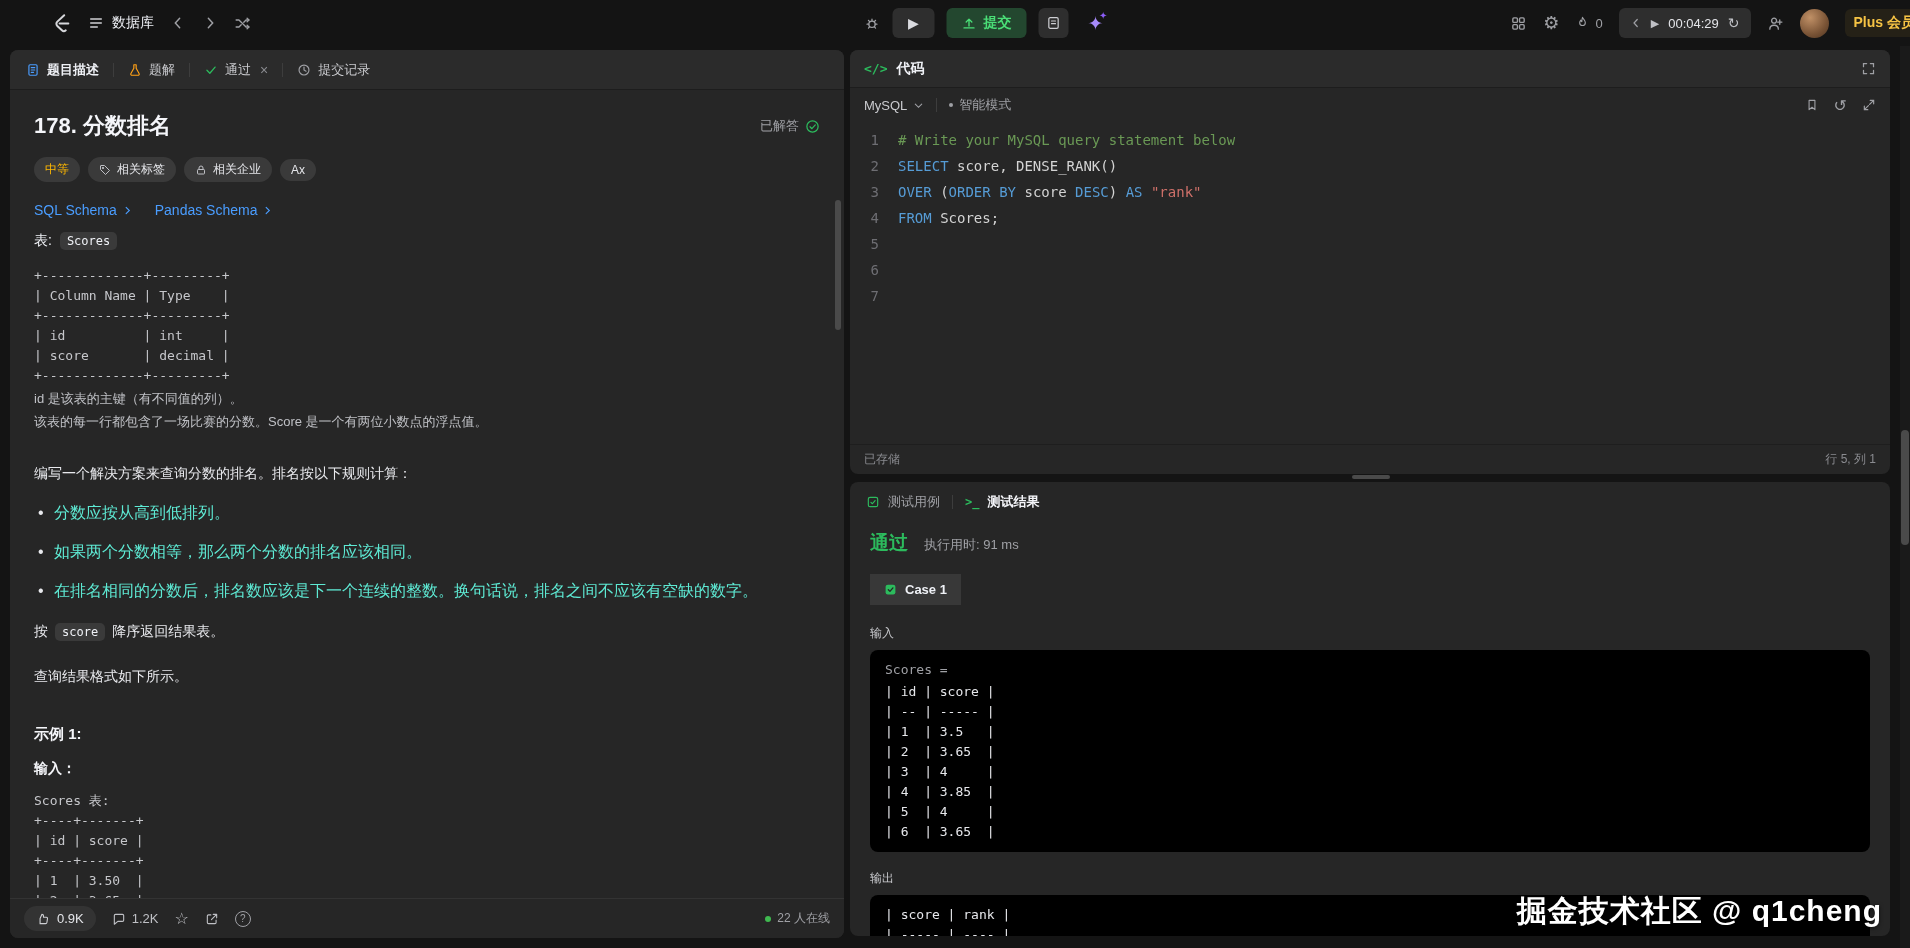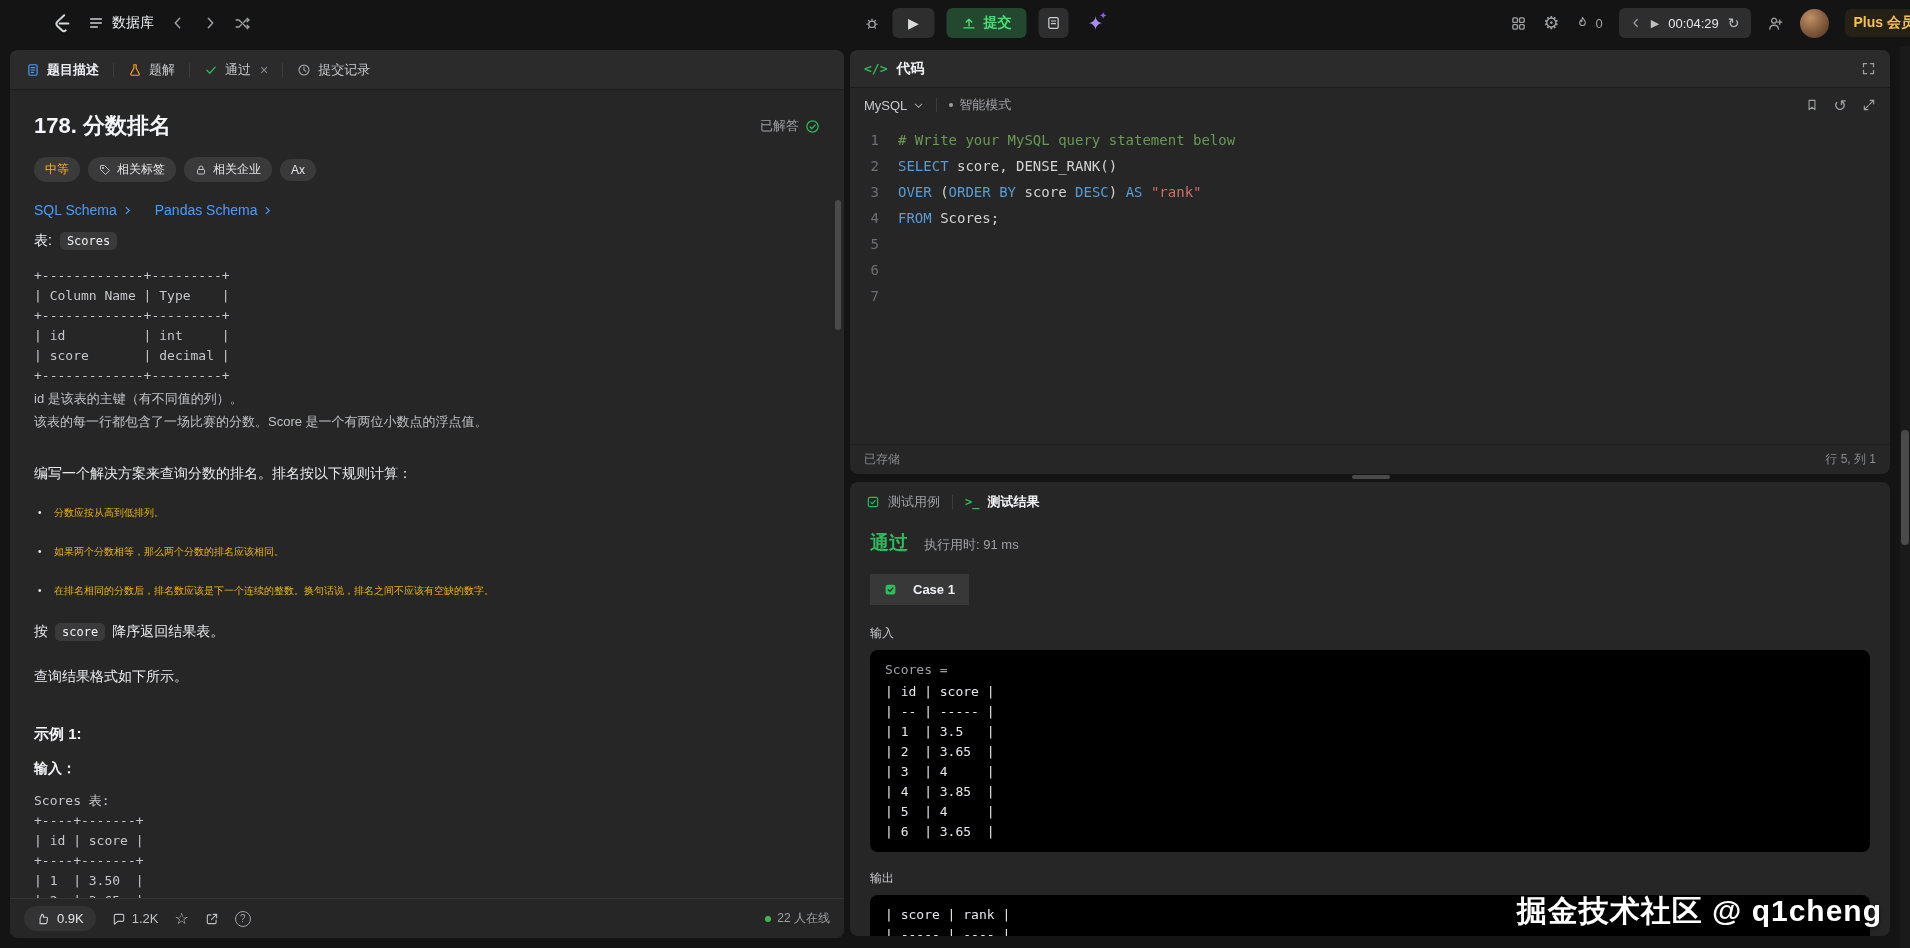--- a/index.html
+++ b/index.html
@@ -66,21 +66,21 @@
   .table-row { display:flex; align-items:center; gap:8px; margin-top:14px; font-size:14px; }
   .code-chip { font-family:"DejaVu Sans Mono",monospace; font-size:12px; background:#3a3a3a;
                border-radius:5px; padding:2px 7px; color:#eff1f6; }
 
   .pre { white-space:pre; font-family:"DejaVu Sans Mono",monospace; }
   .ascii { font-size:13px; line-height:20px; color:#c6c7cb; margin-top:16px; }
   .schema-note { font-size:13px; line-height:20px; color:#bfc0c5; margin-top:3px; }
 
   .para { font-size:14px; color:#e8e9ed; margin-top:30px; line-height:22px; }
   .bullets { margin-top:10px; }
-  .bullet { position:relative; padding-left:20px; font-size:10px; color:#eab308; margin-top:18px; line-height:21px; }
+  .bullet { position:relative; padding-left:20px; font-size:16px; color:#5eead4; margin-top:18px; line-height:21px; }
   .bullet:before { content:"•"; position:absolute; left:4px; color:#e8e9ed; }
   .inline-note { display:flex; align-items:center; gap:7px; margin-top:22px; font-size:14px; color:#e8e9ed; }
   .example-title { margin-top:38px; font-size:15px; font-weight:bold; color:#f5f6fa; }
   .example-block { margin-top:16px; }
   .example-input-label { font-size:14px; font-weight:bold; color:#f5f6fa; }
   .example-pre { font-size:13px; line-height:20px; color:#c6c7cb; margin-top:13px; }
 
   .lp-footer { position:absolute; bottom:0; left:0; right:0; height:40px; background:#262626;
                border-top:1px solid #333; display:flex; align-items:center; gap:16px; padding:0 14px; }
   .like-pill { display:flex; align-items:center; gap:7px; background:#333; border-radius:999px;
@@ -123,21 +123,21 @@
   
   .tp-header { height:40px; display:flex; align-items:center; padding:0 16px; gap:12px; }
   .tp-tab { display:flex; align-items:center; gap:8px; font-size:13px; color:#9fa0a5; cursor:pointer; }
   .tp-tab.active { color:#f5f6fa; font-weight:bold; }
   .term-glyph { color:#2cbb5d; font-family:"DejaVu Sans Mono",monospace; font-size:12px; font-weight:bold; }
   .tp-body { padding:8px 20px 0 20px; }
   .status-row { display:flex; align-items:baseline; gap:16px; }
   .status-pass { color:#2cbb5d; font-size:19px; font-weight:bold; }
   .runtime { color:#9fa0a5; font-size:13px; }
   .case-row { margin-top:18px; }
-  .case-btn { display:inline-flex; align-items:center; gap:16px; background:#383838; border:none;
+  .case-btn { display:inline-flex; align-items:center; gap:8px; background:#383838; border:none;
               border-radius:0; padding:8px 14px; color:#eff1f6; font-size:13px; font-weight:bold; cursor:pointer; }
   .io-label { margin-top:20px; font-size:12px; color:#c9cace; }
   .io-box { margin-top:8px; background:#000000; border-radius:8px; padding:10px 15px;
             font-family:"DejaVu Sans Mono",monospace; font-size:13px; line-height:20px; }
   .io-var { color:#9fa0a5; }
   .io-table { white-space:pre; color:#e6e7eb; margin-top:2px; }
 
   
   .win-scrollbar { position:absolute; right:0; top:46px; bottom:0; width:10px; background:#1a1a1a; }
   .win-thumb { position:absolute; right:1px; top:384px; width:8px; height:115px;

